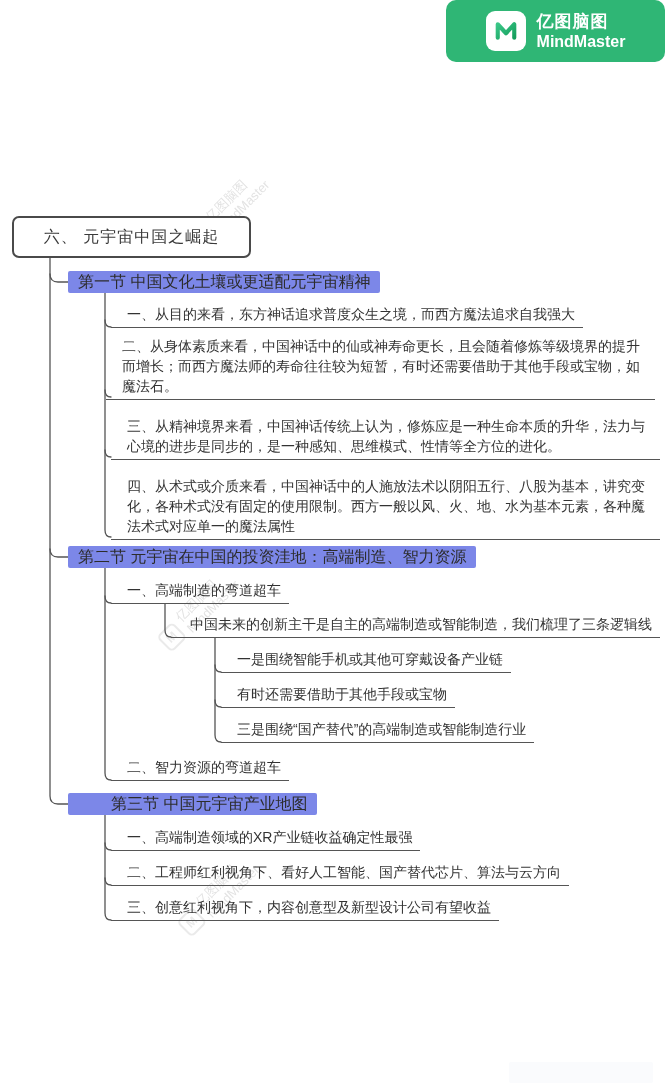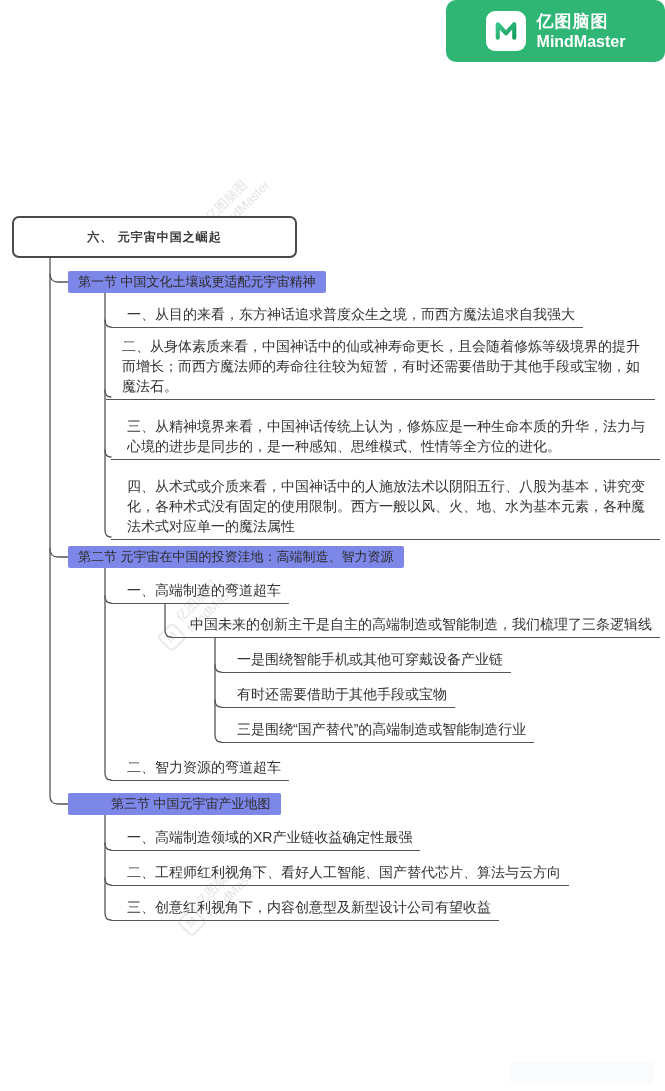--- a/index.html
+++ b/index.html
@@ -33,31 +33,31 @@
   .logo-box {
     width:40px; height:40px; background:#ffffff; border-radius:9px;
     display:flex; align-items:center; justify-content:center;
   }
   .banner-text { color:#ffffff; font-weight:bold; }
   .banner-text .cn { font-size:17px; line-height:20px; letter-spacing:1px; }
   .banner-text .en { font-size:16px; line-height:19px; }
 
   
   .root-node {
-    position:absolute; left:12px; top:216px; width:285px; height:42px;
+    position:absolute; left:12px; top:216px; width:239px; height:42px;
     background:#ffffff; border:2px solid #4a4a4a; border-radius:7px;
     display:flex; align-items:center; justify-content:center;
-    font-size:12px; font-weight:bold; color:#3a3a3a; letter-spacing:1px;
+    font-size:16px; font-weight:normal; color:#3a3a3a; letter-spacing:1px;
     z-index:3;
   }
 
   
   .section-header {
     position:absolute; height:22px; line-height:22px; padding:0 10px;
-    background:#7C87E8; color:#2c2c2c; font-size:13px; white-space:nowrap;
+    background:#7C87E8; color:#2c2c2c; font-size:16px; white-space:nowrap;
     border-radius:2px; z-index:3;
   }
 
   
   .node {
     position:absolute; z-index:2; color:#333333; font-size:14px;
     line-height:20px; border-bottom:1.5px solid #555555;
     padding:2px 8px 3px 16px; white-space:nowrap;
   }
   .node.wrap { white-space:normal; width:549px; padding-top:4px; }

